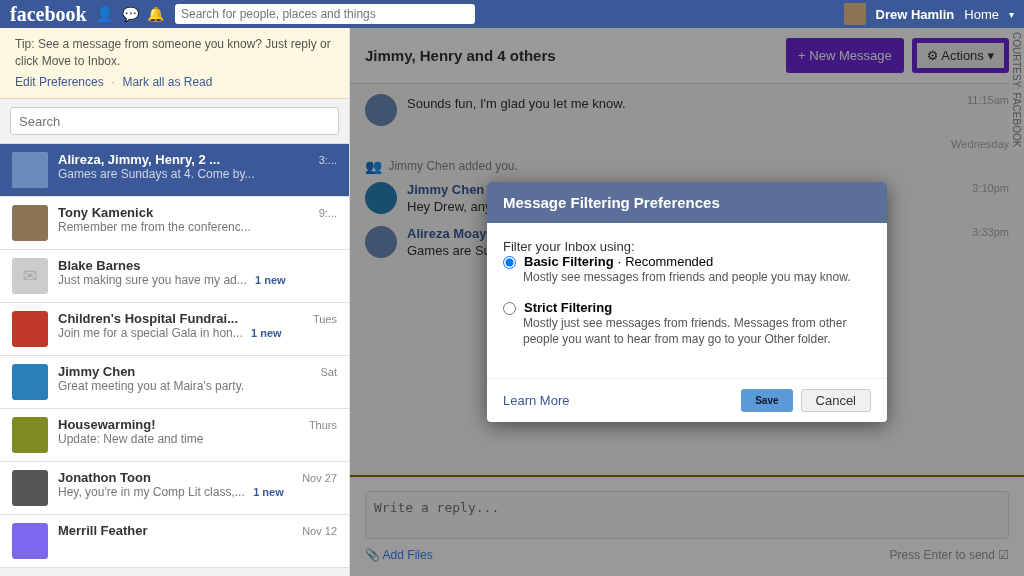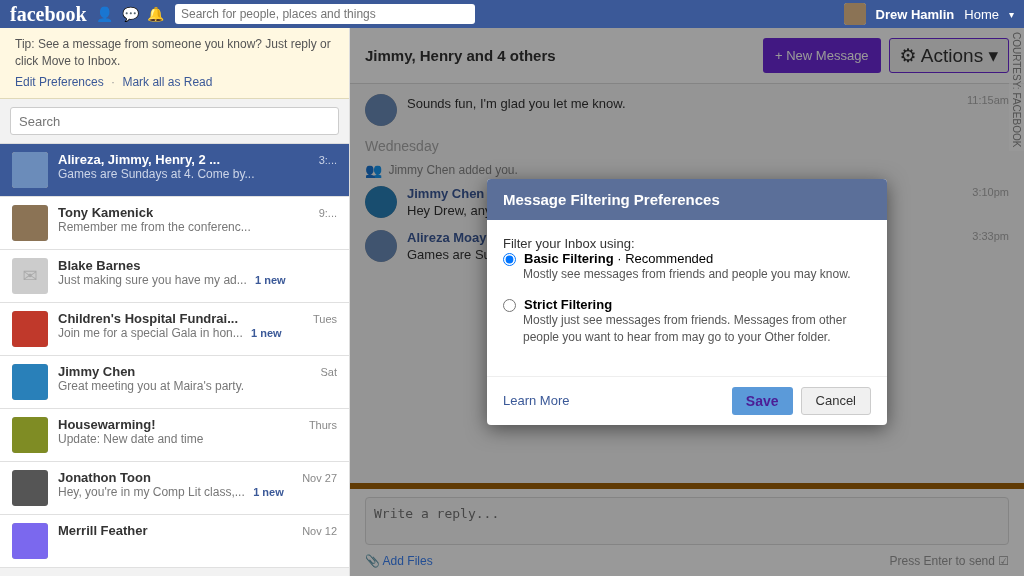--- a/index.html
+++ b/index.html
@@ -204,24 +204,24 @@
       color: white;
       border: none;
       border-radius: 3px;
       padding: 5px 12px;
       font-size: 13px;
       cursor: pointer;
     }
     .btn-actions {
       background: #f0f0f0;
       color: #333;
-      border: 1px solid #6d28d9;
+      border: 5px solid #6d28d9;
       border-radius: 3px;
       padding: 5px 10px;
-      font-size: 19px;
+      font-size: 13px;
       cursor: pointer;
       display: flex;
       align-items: center;
       gap: 4px;
     }
 
     .messages-body {
       flex: 1;
       overflow-y: auto;
       padding: 10px 15px;
@@ -241,39 +241,39 @@
       background: #aaa;
       flex-shrink: 0;
       overflow: hidden;
     }
     .bubble-content { flex: 1; }
     .bubble-sender { font-weight: bold; color: #3b5998; font-size: 13px; }
     .bubble-text { font-size: 13px; color: #333; margin-top: 2px; }
     .bubble-time { font-size: 11px; color: #aaa; margin-left: auto; flex-shrink: 0; }
 
     .day-divider {
-      text-align: left;
-      font-size: 14px;
+      text-align: right;
+      font-size: 11px;
       color: #aaa;
       margin: 8px 0;
     }
 
     .system-msg {
       font-size: 12px;
       color: #888;
       margin-bottom: 8px;
       display: flex;
       align-items: center;
       gap: 6px;
     }
     .system-msg-icon { color: #aaa; font-size: 14px; }
 
     .reply-box {
-      padding: 8px 15px;
-      border-top: 6px solid #a16207;
+      padding: 14px 15px;
+      border-top: 2px solid #a16207;
       background: white;
     }
     .reply-textarea {
       width: 100%;
       height: 48px;
       border: 1px solid #ddd;
       border-radius: 4px;
       padding: 8px;
       font-size: 13px;
       color: #999;
@@ -335,25 +335,25 @@
       display: flex;
       justify-content: space-between;
       align-items: center;
       padding: 10px 16px;
       border-top: 1px solid #eee;
     }
     .learn-more { color: #3b5998; font-size: 13px; cursor: pointer; }
     .modal-btns { display: flex; gap: 8px; }
     .btn-save {
       background: #5b9ad9;
-      color: #4c1d95;
+      color: #0f172a;
       border: none;
       border-radius: 3px;
       padding: 6px 14px;
-      font-size: 14px;
+      font-size: 10px;
       cursor: pointer;
       font-weight: bold;
     }
     .btn-cancel {
       background: #f0f0f0;
       color: #333;
       border: 1px solid #ccc;
       border-radius: 3px;
       padding: 2px 14px;
       font-size: 13px;

